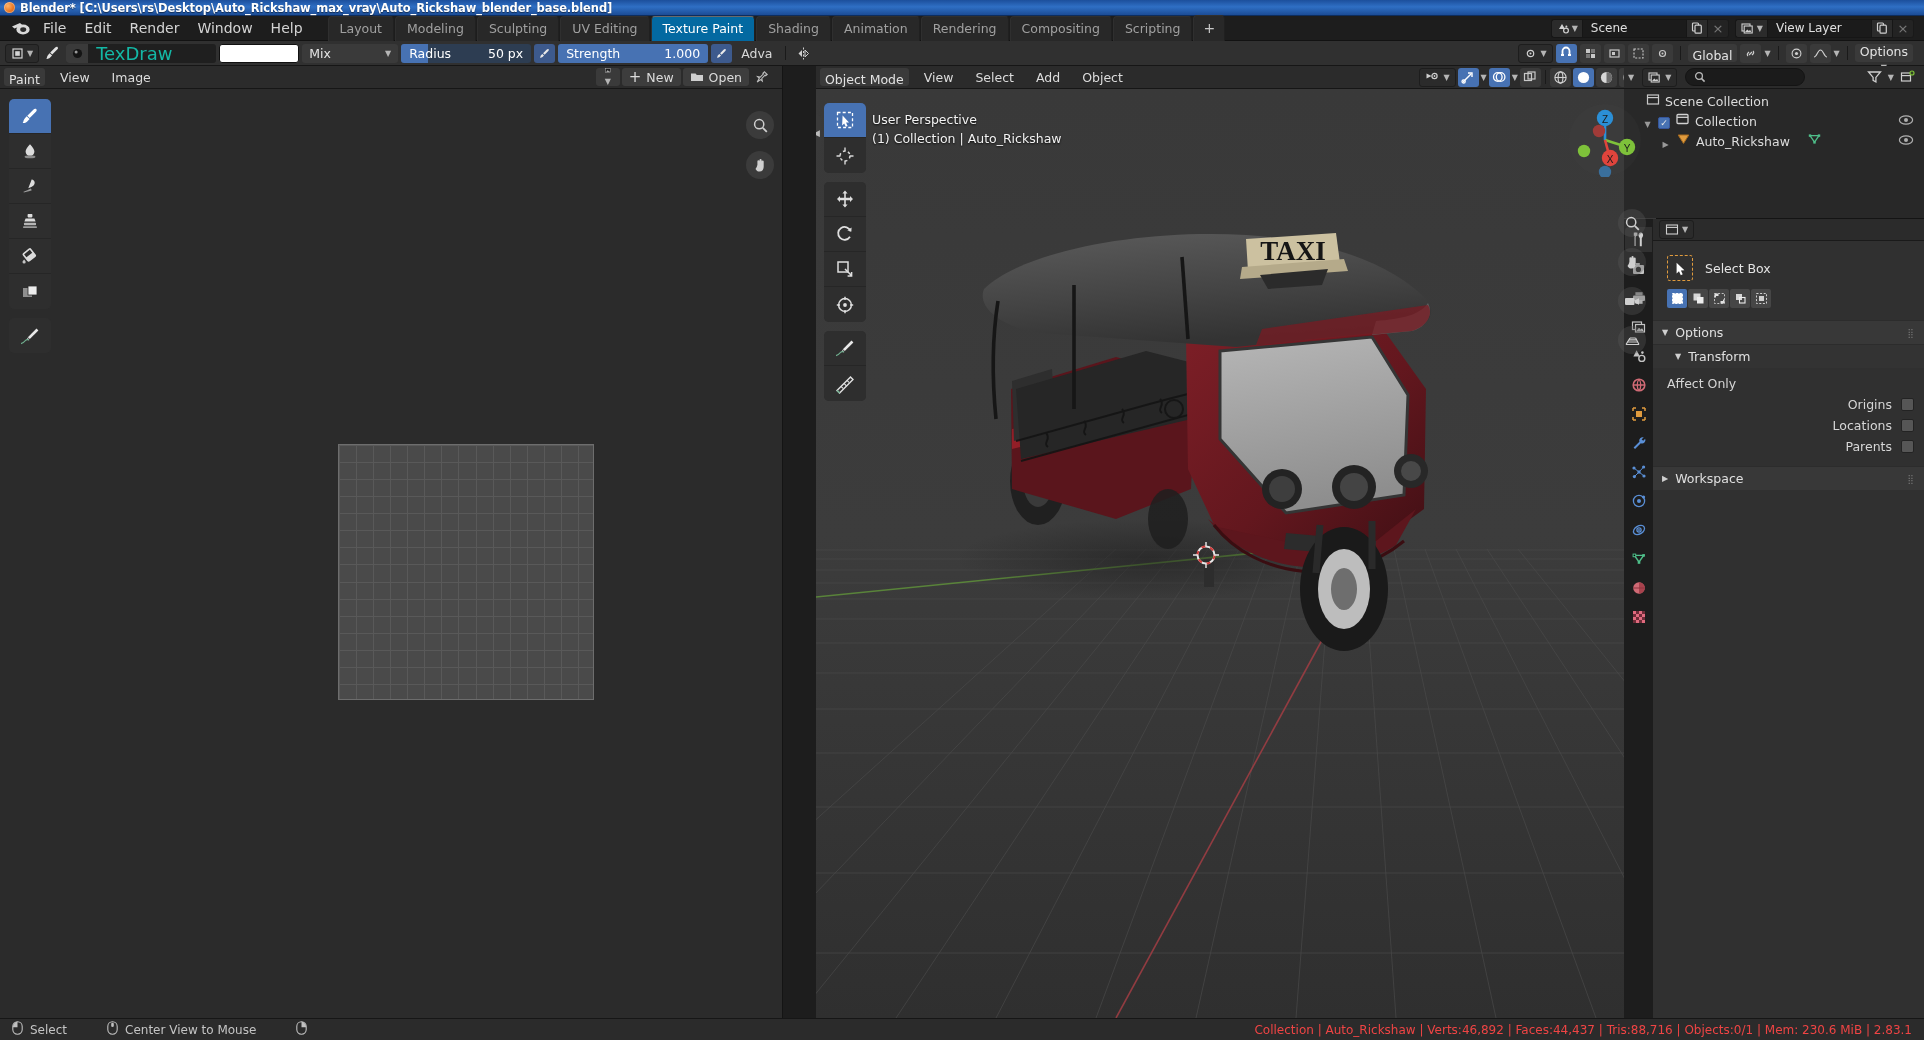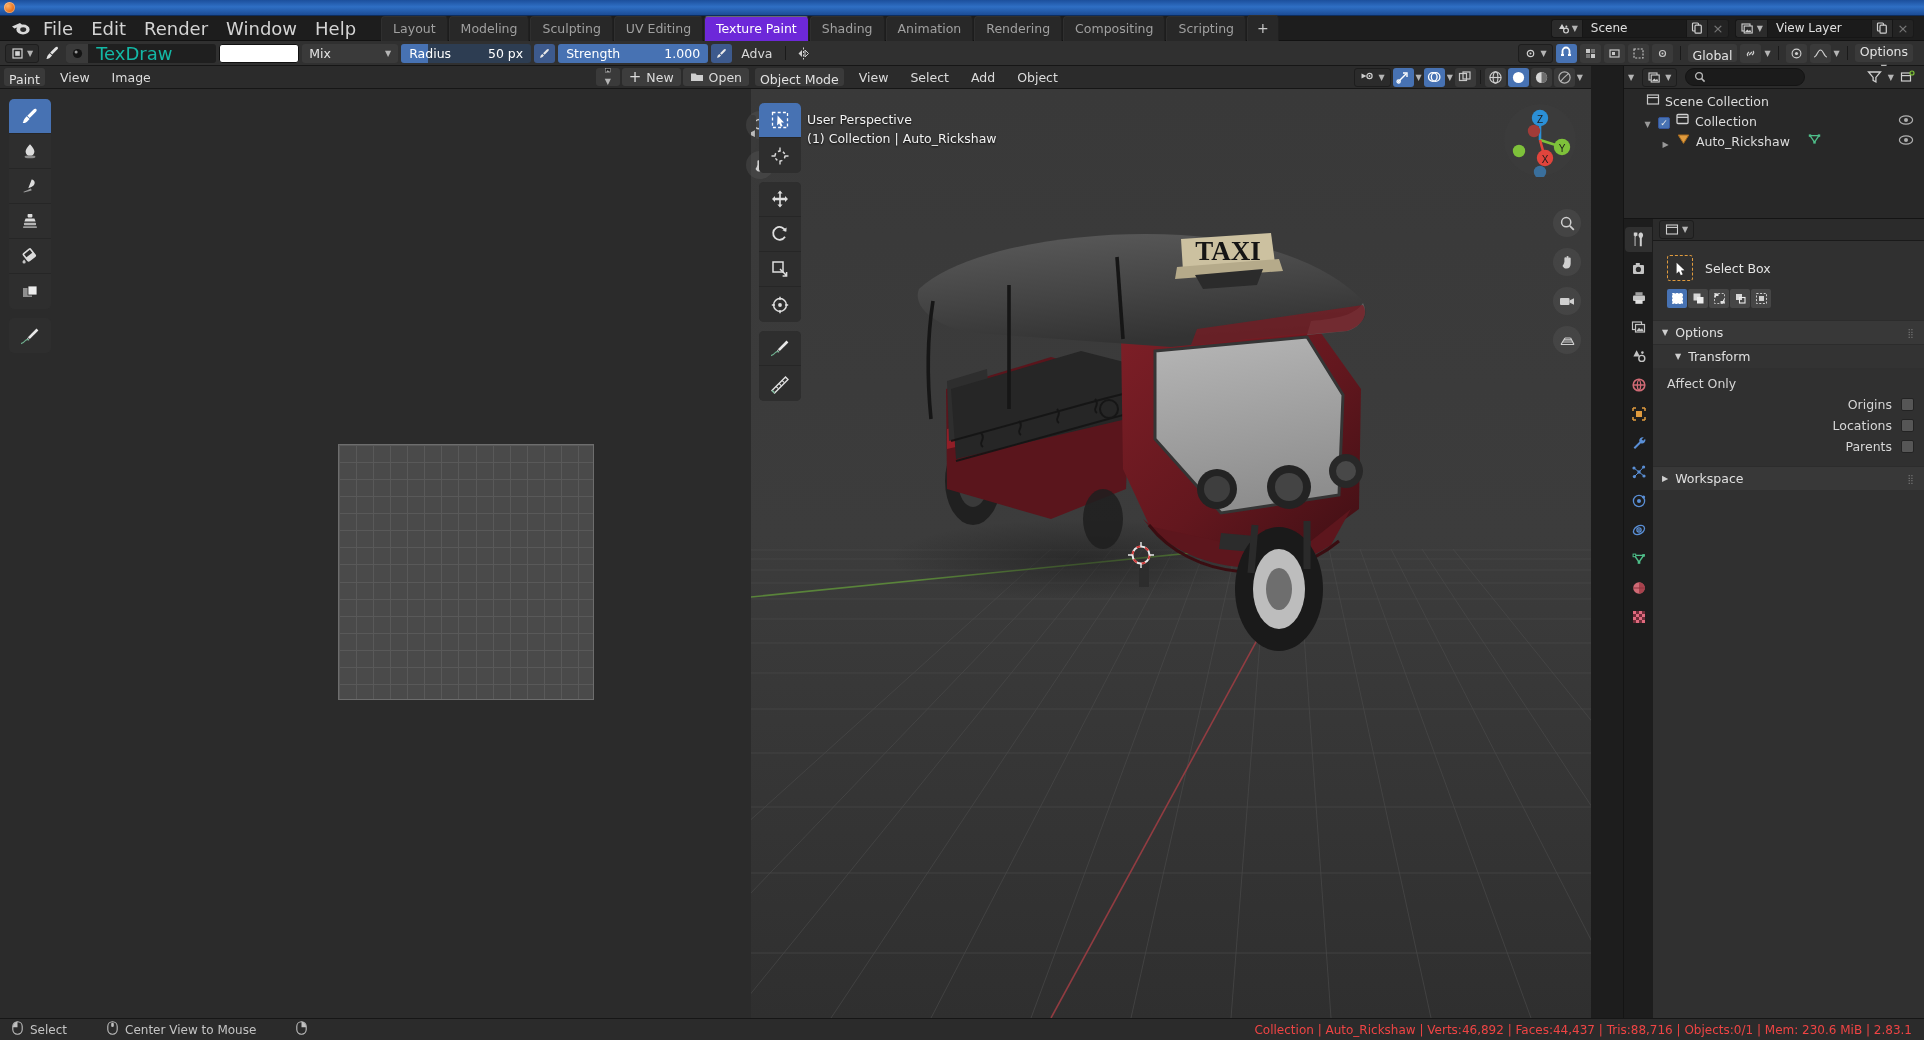--- a/index.html
+++ b/index.html
@@ -35,30 +35,30 @@
   .topbar {
     position:absolute; left:0; top:16px; width:1924px; height:25px;
     background:#1d1d1d; display:flex; align-items:center;
     border-bottom:1px solid #121212;
   }
   .blender-logo {
     width:26px; height:22px; margin-left:8px; flex:none;
     display:flex; align-items:center; justify-content:center;
   }
   .menu-item {
-    padding:3px 9px; font-size:18px; color:#d4d4d4; white-space:nowrap;
+    padding:3px 9px; font-size:14px; color:#d4d4d4; white-space:nowrap;
     border-radius:3px; cursor:default;
   }
   .ws-tabs { display:flex; align-items:flex-end; height:25px; margin-left:16px; gap:1px; }
   .ws-tab {
     padding:4px 11px 5px 11px; font-size:12.5px; color:#a0a0a0;
     background:#282828; border-radius:4px 4px 0 0; white-space:nowrap;
     border-top:1px solid #2f2f2f; border-left:1px solid #2f2f2f; border-right:1px solid #202020;
   }
-  .ws-tab.active { background:#6d28d9; color:#ffffff; border-top-color:#6a6a6a; }
+  .ws-tab.active { background:#0369a1; color:#ffffff; border-top-color:#6a6a6a; }
   .ws-tab.plus { background:#282828; color:#c8c8c8; padding:4px 9px 5px 9px; font-size:14px; }
   .topbar-right { margin-left:auto; display:flex; align-items:center; gap:6px; padding-right:10px; }
   .id-block { display:flex; align-items:center; height:19px; }
   .id-icon {
     background:#2b2b2b; border-radius:3px 0 0 3px; height:19px;
     display:flex; align-items:center; padding:0 4px 0 5px; gap:2px;
     border:1px solid #161616; border-right:none;
   }
   .id-name {
     background:#1b1b1b; height:19px; min-width:105px; display:flex; align-items:center;
@@ -125,21 +125,21 @@
   .icon-btn {
     width:21px; height:19px; border-radius:3px; background:#3a3a3a;
     display:flex; align-items:center; justify-content:center;
   }
   .icon-btn.on { background:#4772b3; }
   .icon-btn.flat { background:transparent; }
 
   
   .area { position:absolute; background:#1d1d1d; }
   #image-editor { left:0; top:66px; width:782px; height:952px; }
-  #viewport     { left:751px; top:66px; width:840px; height:952px; }
+  #viewport     { left:816px; top:66px; width:840px; height:952px; }
   #outliner     { left:1624px; top:66px; width:300px; height:152px; }
   #properties   { left:1624px; top:219px; width:300px; height:799px; }
 
   .area-body { position:relative; width:100%; height:calc(100% - 23px); overflow:hidden; }
 
   
   .img-canvas-wrap { position:absolute; inset:0; background:#2b2b2b; }
   .uv-grid {
     position:absolute; left:338px; top:355px; width:256px; height:256px;
     background:#4a4a4a; border:1px solid #6d6d6d;
@@ -263,20 +263,21 @@
   .area-sep-v { position:absolute; top:66px; width:1px; height:952px; background:#141414; }
   .area-sep-h { position:absolute; height:1px; background:#141414; }
 </style>
 </head>
 <body>
 
 <div class="app">
 
   <div class="titlebar">
     <div class="bicon"></div>
+    <div class="ttl">Blender* [C:\Users\rs\Desktop\Auto_Rickshaw_max_vray\Auto_Rickshaw_blender_base.blend]</div>
   </div>
 
   <div class="topbar">
     <div class="blender-logo">
       <svg width="20" height="16" viewBox="0 0 20 16">
         <ellipse cx="12" cy="9.5" rx="6.6" ry="5" fill="#d9d9d9"></ellipse>
         <ellipse cx="12.2" cy="9.6" rx="3" ry="2.3" fill="#2b2b2b"></ellipse>
         <path d="M1 6.5 L9 3 L11.5 5.2 L3.5 8.4 Z" fill="#d9d9d9"></path>
       </svg>
     </div>

